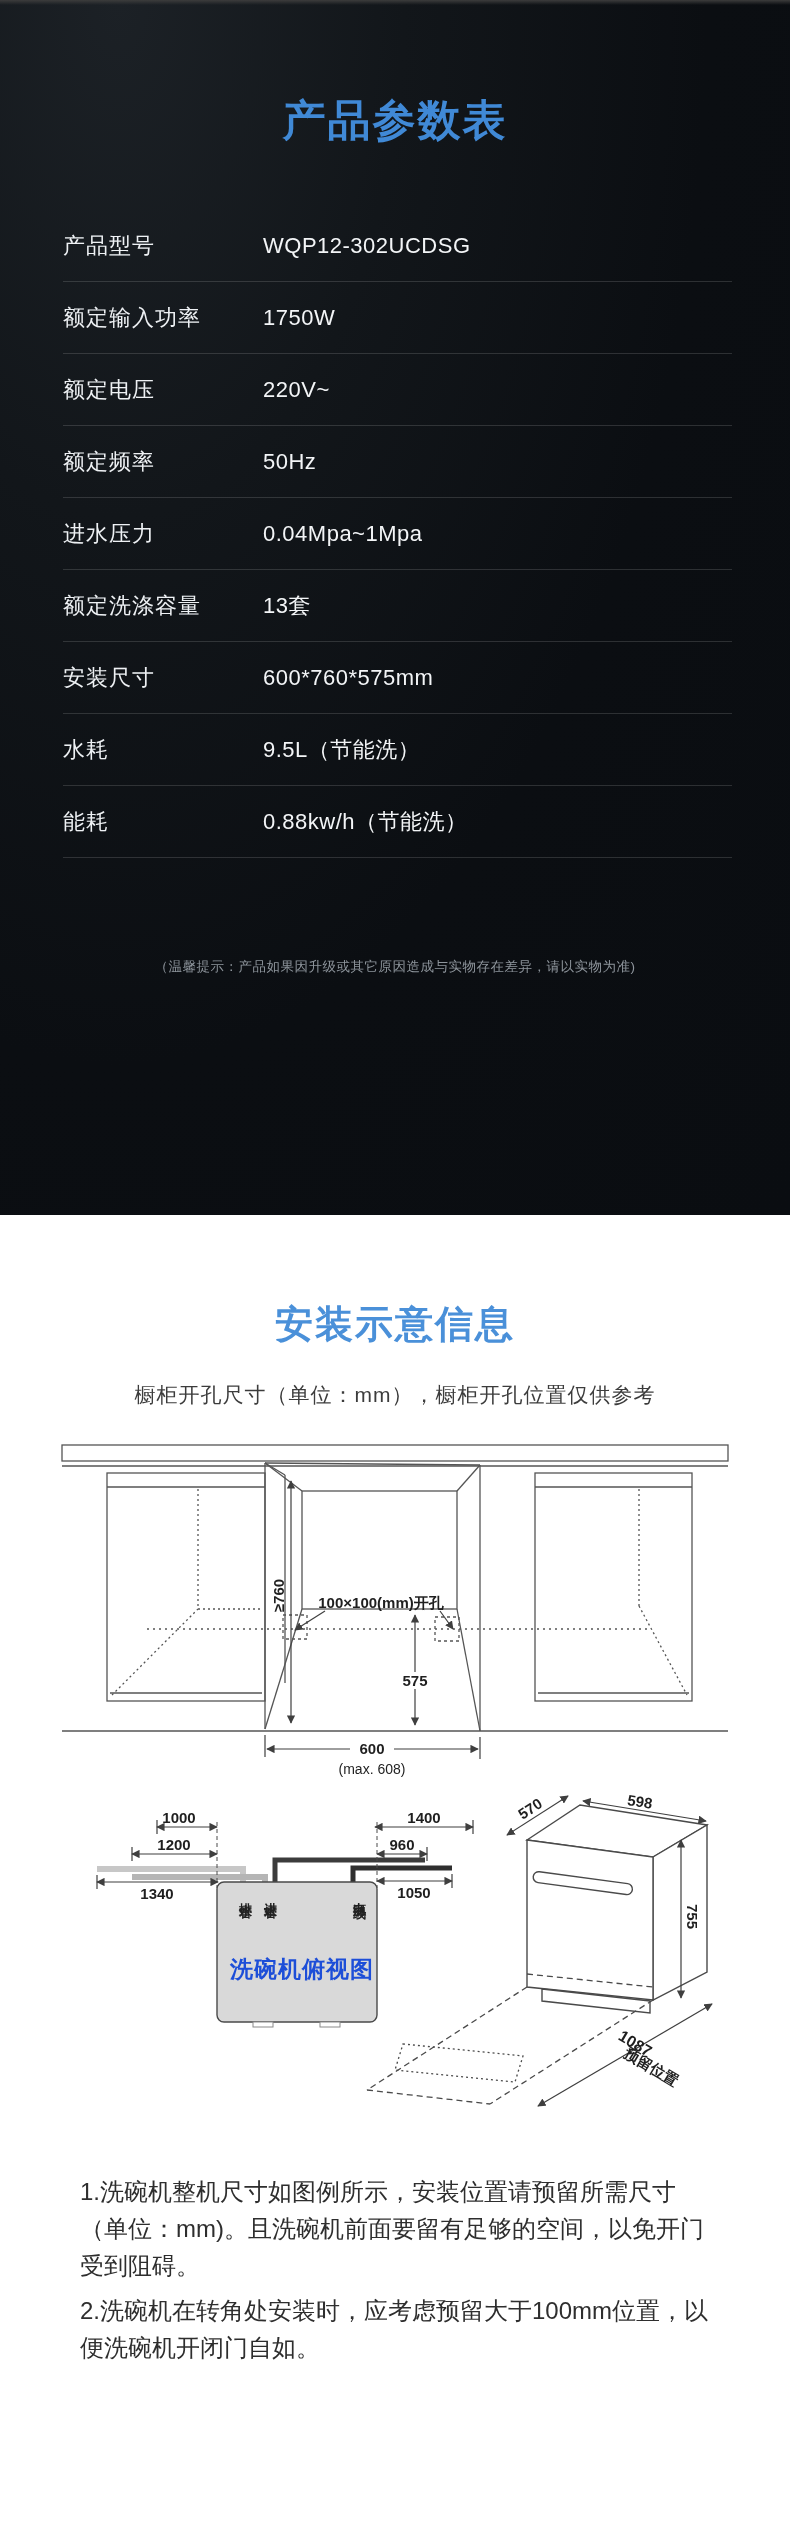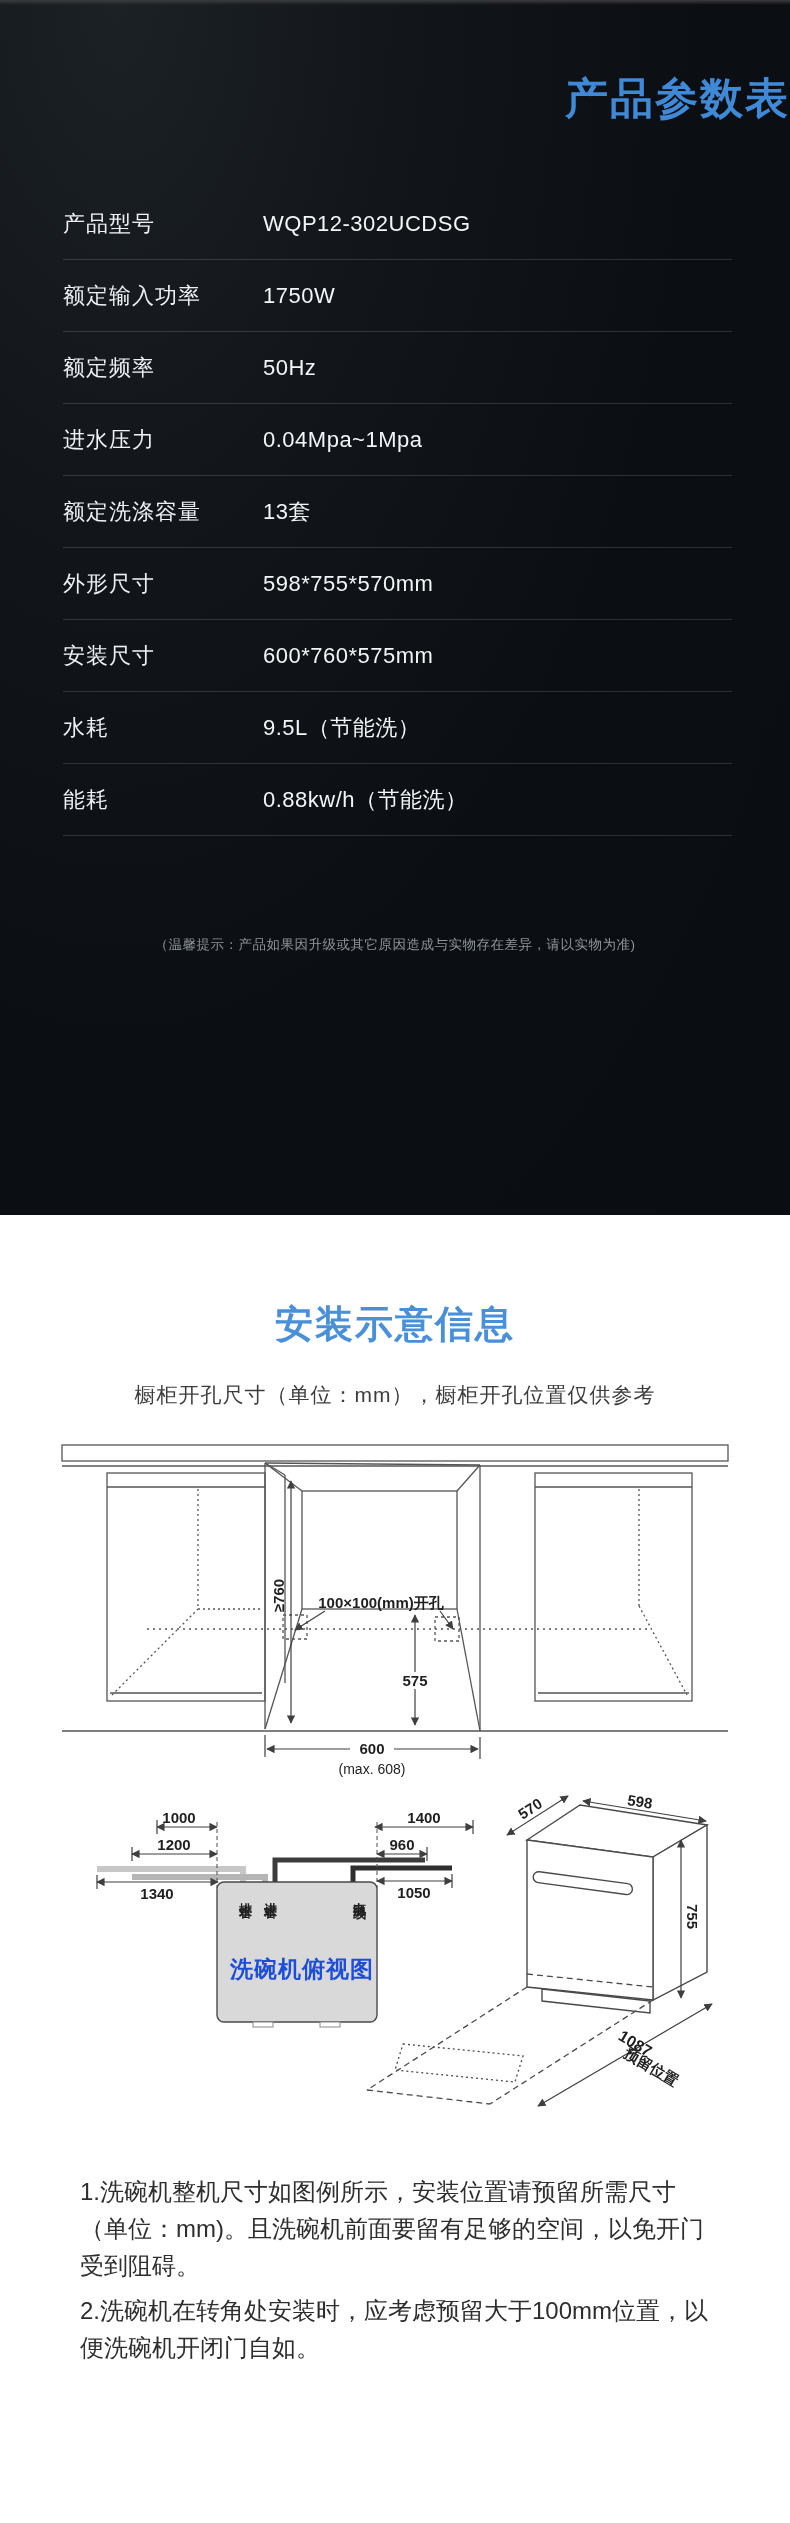--- a/index.html
+++ b/index.html
@@ -6,21 +6,21 @@
   html,body { width:790px; }
   body { font-family:"Liberation Sans","DejaVu Sans",sans-serif; background:#fff; }
   .page { width:790px; height:2523px; overflow:hidden; position:relative; }
 
   
   .spec { height:1215px; position:relative;
     background:radial-gradient(ellipse at 15% 0%, #1c2126 0%, #12161a 30%, #0b0e12 62%, #0a0d11 100%);
   }
   .spec-topglow { position:absolute; top:0; left:0; width:100%; height:5px;
     background:linear-gradient(#3c3c3c, rgba(20,22,24,0)); }
-  .spec-title { padding-top:72px; text-align:right; font-size:43px; line-height:52px;
+  .spec-title { padding-top:94px; text-align:center; font-size:43px; line-height:52px;
     font-weight:bold; color:#4089d6; letter-spacing:2px; }
   .spec-table { margin:64px 58px 0 63px; }
   .spec-row { display:flex; align-items:center; height:72px;
     border-bottom:1px solid rgba(255,255,255,0.14); }
   .spec-label { flex:0 0 200px; font-size:22px; color:#eef1f4; letter-spacing:1px; }
   .spec-value { font-size:22px; color:#f3f5f7; letter-spacing:0.5px; }
   .disclaimer { margin-top:100px; text-align:center; font-size:13.5px; color:#8e959c; letter-spacing:0.5px; }
 
   
   .install { height:1308px; background:#fff; position:relative; }
@@ -56,34 +56,34 @@
     <div class="spec-table">
       <div class="spec-row">
         <div class="spec-label">产品型号</div>
         <div class="spec-value">WQP12-302UCDSG</div>
       </div>
       <div class="spec-row">
         <div class="spec-label">额定输入功率</div>
         <div class="spec-value">1750W</div>
       </div>
       <div class="spec-row">
+        <div class="spec-label">额定电压</div>
+        <div class="spec-value">220V~</div>
+      </div>
+      <div class="spec-row">
         <div class="spec-label">额定频率</div>
         <div class="spec-value">50Hz</div>
       </div>
       <div class="spec-row">
         <div class="spec-label">进水压力</div>
         <div class="spec-value">0.04Mpa~1Mpa</div>
       </div>
       <div class="spec-row">
         <div class="spec-label">额定洗涤容量</div>
         <div class="spec-value">13套</div>
-      </div>
-      <div class="spec-row">
-        <div class="spec-label">外形尺寸</div>
-        <div class="spec-value">598*755*570mm</div>
       </div>
       <div class="spec-row">
         <div class="spec-label">安装尺寸</div>
         <div class="spec-value">600*760*575mm</div>
       </div>
       <div class="spec-row">
         <div class="spec-label">水耗</div>
         <div class="spec-value">9.5L（节能洗）</div>
       </div>
       <div class="spec-row">

